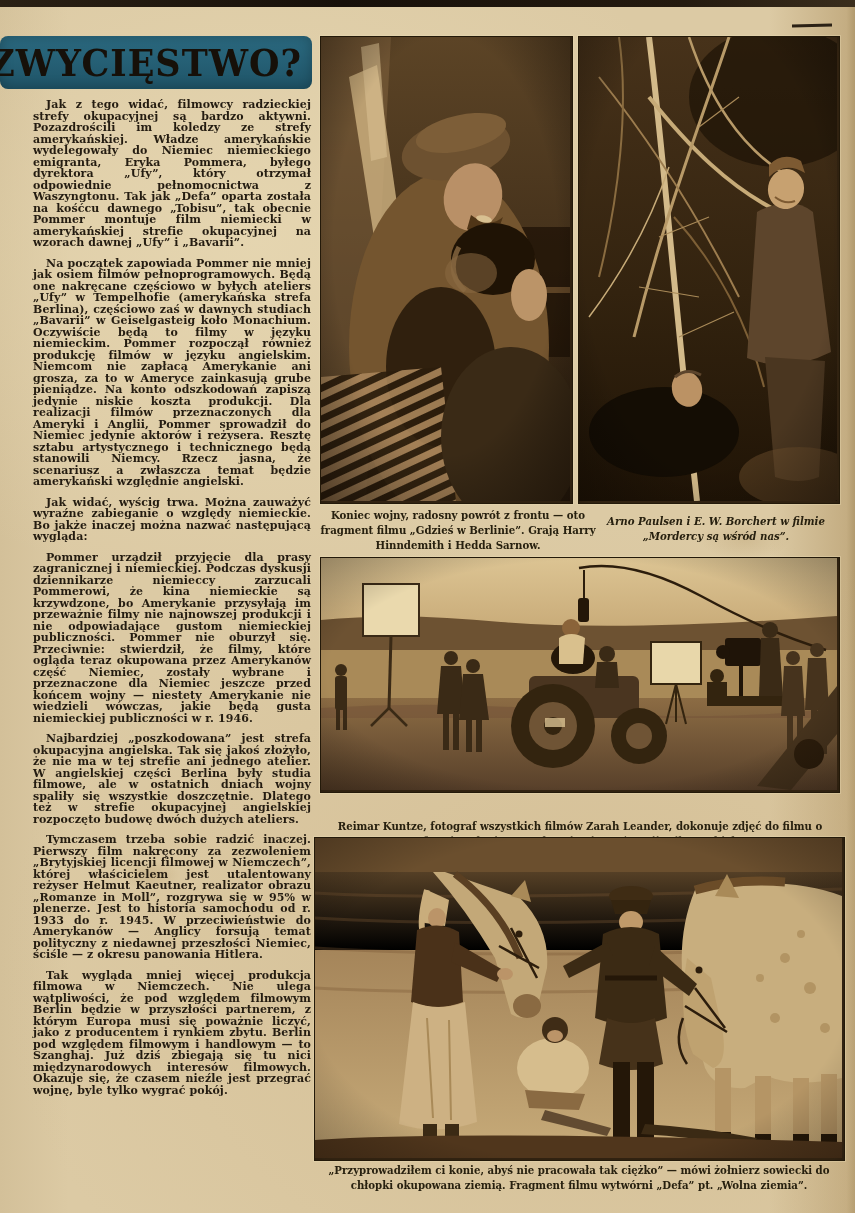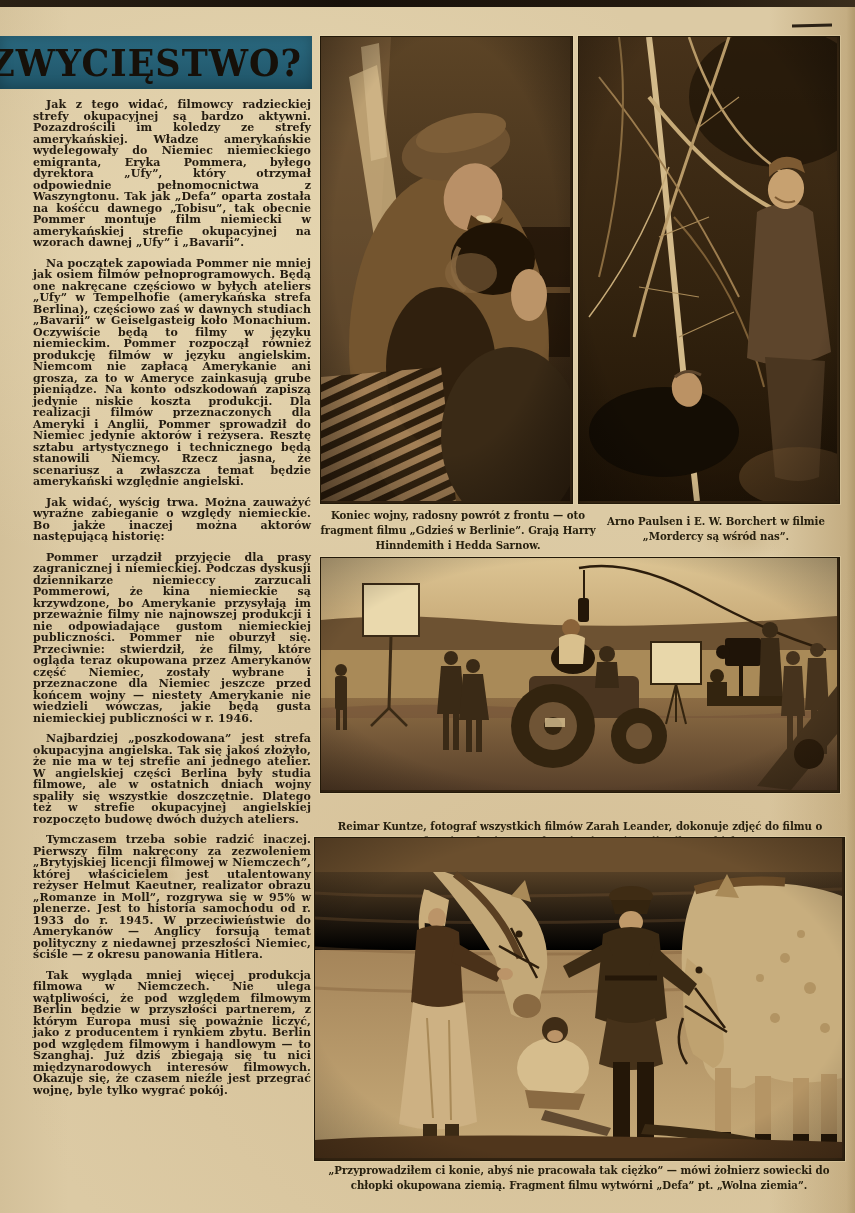--- a/index.html
+++ b/index.html
@@ -15,20 +15,21 @@
   }
   .scan-top-edge{position:absolute;left:0;top:0;width:855px;height:7px;background:linear-gradient(90deg,#2a2014,#17100a 40%,#241a0f 80%,#3a2d1c);}
   .corner-dash{position:absolute;left:792px;top:24px;width:40px;height:3px;background:#2b2115;transform:rotate(-1.5deg);}
 
   
   .title-bar{
     position:absolute;left:0;top:36px;width:312px;height:53px;
     background:linear-gradient(180deg,#2b6a80,#245d72 60%,#1f5467);
     display:flex;align-items:center;justify-content:flex-end;
     box-shadow:inset 0 0 14px rgba(0,0,0,.25);
+    border-radius:8px;
   }
   .title-bar h1{
     margin:0 10px 0 0;font-size:35px;font-weight:700;letter-spacing:1px;
     color:#161009;transform:scaleY(1.08);white-space:nowrap;
   }
 
   
   .column{position:absolute;left:33px;top:99px;width:278px;}
   .column p{
     margin:0 0 9px 0;text-align:justify;text-indent:13px;
@@ -39,21 +40,21 @@
   
   .photo{position:absolute;border:1px solid #231909;box-shadow:0 0 0 1px rgba(235,220,180,.35), inset 0 0 18px rgba(20,12,4,.5);background:#3a2a16;}
   .photo svg{display:block;}
   .ph1{left:320px;top:36px;width:251px;height:466px;}
   .ph2{left:578px;top:36px;width:260px;height:466px;}
   .ph3{left:320px;top:557px;width:518px;height:234px;}
   .ph4{left:314px;top:837px;width:529px;height:322px;}
 
   .caption{position:absolute;text-align:center;font-size:10.2px;line-height:15px;font-weight:700;color:#27200f;}
   .cap1{left:320px;top:508px;width:276px;}
-  .cap2{left:596px;top:514px;width:240px;}
+  .cap2{left:596px;top:514px;width:240px;font-style:italic;}
   .cap3{left:330px;top:797px;width:500px;margin-top:22px;}
   .cap4{left:318px;top:1163px;width:522px;}
 
   .stain{position:absolute;border-radius:50%;pointer-events:none;}
   .stain.s1{left:120px;top:860px;width:60px;height:30px;background:radial-gradient(rgba(160,130,80,.25),rgba(0,0,0,0) 70%);}
   .stain.s2{left:700px;top:520px;width:90px;height:40px;background:radial-gradient(rgba(165,135,85,.22),rgba(0,0,0,0) 70%);}
 </style>
 </head>
 <body>
 
@@ -62,21 +63,21 @@
 <div class="stain s1"></div>
 <div class="stain s2"></div>
 
 <div class="title-bar">
   <h1>ZWYCIĘSTWO?</h1>
 </div>
 
 <div class="column">
   <p>Jak z tego widać, filmowcy radzieckiej strefy okupacyjnej są bardzo aktywni. Pozazdrościli im koledzy ze strefy amerykańskiej. Władze amerykańskie wydelegowały do Niemiec niemieckiego emigranta, Eryka Pommera, byłego dyrektora „Ufy”, który otrzymał odpowiednie pełnomocnictwa z Waszyngtonu. Tak jak „Defa” oparta została na kośćcu dawnego „Tobisu”, tak obecnie Pommer montuje film niemiecki w amerykańskiej strefie okupacyjnej na wzorach dawnej „Ufy” i „Bavarii”.</p>
   <p>Na początek zapowiada Pommer nie mniej jak osiem filmów pełnoprogramowych. Będą one nakręcane częściowo w byłych ateliers „Ufy” w Tempelhofie (amerykańska strefa Berlina), częściowo zaś w dawnych studiach „Bavarii” w Geiselgasteig koło Monachium. Oczywiście będą to filmy w języku niemieckim. Pommer rozpoczął również produkcję filmów w języku angielskim. Niemcom nie zapłacą Amerykanie ani grosza, za to w Ameryce zainkasują grube pieniądze. Na konto odszkodowań zapiszą jedynie niskie koszta produkcji. Dla realizacji filmów przeznaczonych dla Ameryki i Anglii, Pommer sprowadził do Niemiec jedynie aktorów i reżysera. Resztę sztabu artystycznego i technicznego będą stanowili Niemcy. Rzecz jasna, że scenariusz a zwłaszcza temat będzie amerykański względnie angielski.</p>
-  <p>Jak widać, wyścig trwa. Można zauważyć wyraźne zabieganie o względy niemieckie. Bo jakże inaczej można aktorów następującą historię:</p>
+  <p>Jak widać, wyścig trwa. Można zauważyć wyraźne zabieganie o względy niemieckie. Bo jakże inaczej można nazwać następującą wygląda:</p>
   <p>Pommer urządził przyjęcie dla prasy zagranicznej i niemieckiej. Podczas dyskusji dziennikarze niemieccy zarzucali Pommerowi, że kina niemieckie są krzywdzone, bo Amerykanie przysyłają im przeważnie filmy nie najnowszej produkcji i nie odpowiadające gustom niemieckiej publiczności. Pommer nie oburzył się. Przeciwnie: stwierdził, że filmy, które ogląda teraz okupowana przez Amerykanów część Niemiec, zostały wybrane i przeznaczone dla Niemiec jeszcze przed końcem wojny — niestety Amerykanie nie wiedzieli wówczas, jakie będą gusta niemieckiej publiczności w r. 1946.</p>
   <p>Najbardziej „poszkodowana” jest strefa okupacyjna angielska. Tak się jakoś złożyło, że nie ma w tej strefie ani jednego atelier. W angielskiej części Berlina były studia filmowe, ale w ostatnich dniach wojny spaliły się wszystkie doszczętnie. Dlatego też w strefie okupacyjnej angielskiej rozpoczęto budowę dwóch dużych ateliers.</p>
   <p>Tymczasem trzeba sobie radzić inaczej. Pierwszy film nakręcony za zezwoleniem „Brytyjskiej licencji filmowej w Niemczech”, której właścicielem jest utalentowany reżyser Helmut Kaeutner, realizator obrazu „Romanze in Moll”, rozgrywa się w 95% w plenerze. Jest to historia samochodu od r. 1933 do r. 1945. W przeciwieństwie do Amerykanów — Anglicy forsują temat polityczny z niedawnej przeszłości Niemiec, ściśle — z okresu panowania Hitlera.</p>
   <p>Tak wygląda mniej więcej produkcja filmowa w Niemczech. Nie ulega wątpliwości, że pod względem filmowym Berlin będzie w przyszłości partnerem, z którym Europa musi się poważnie liczyć, jako z producentem i rynkiem zbytu. Berlin pod względem filmowym i handlowym — to Szanghaj. Już dziś zbiegają się tu nici międzynarodowych interesów filmowych. Okazuje się, że czasem nieźle jest przegrać wojnę, byle tylko wygrać pokój.</p>
 
 </div>
 
 <div class="photo ph1">
   <svg width="249" height="464" viewBox="0 0 249 464">
     <defs>

